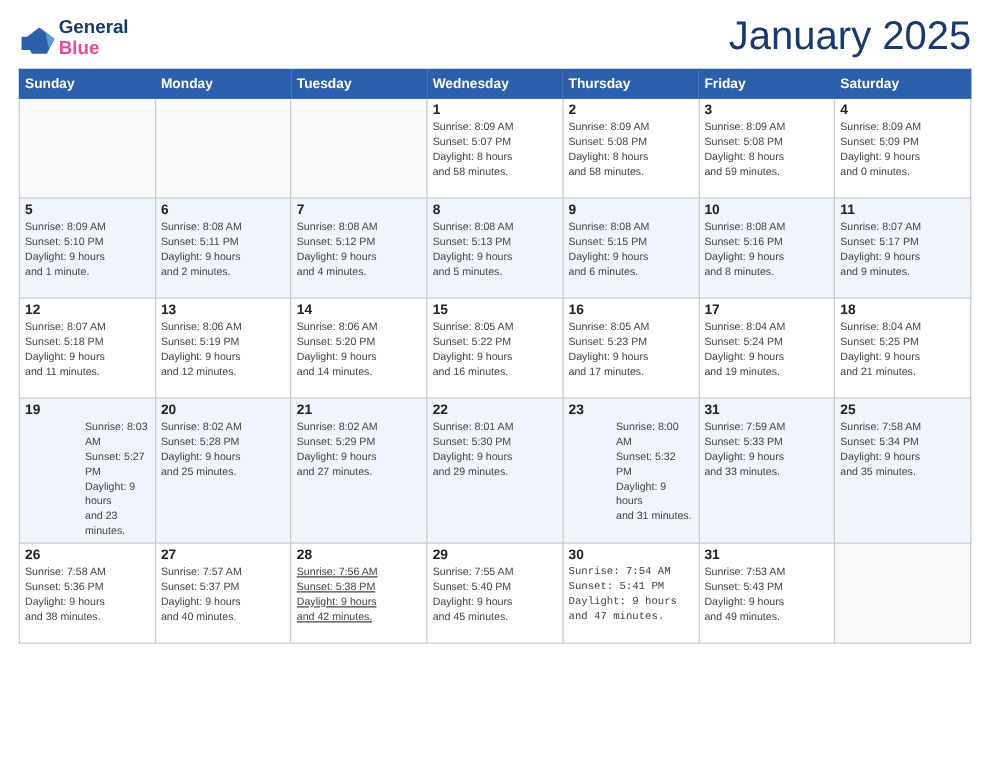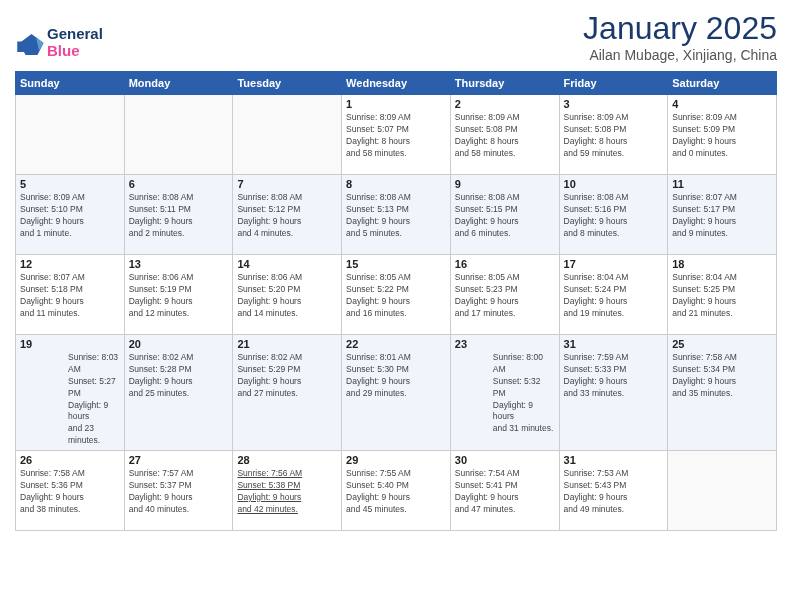--- a/index.html
+++ b/index.html
@@ -16,21 +16,21 @@
     }
     .header-area {
       display: flex;
       justify-content: space-between;
       align-items: flex-start;
       margin-bottom: 8px;
     }
     .logo {
       display: flex;
       align-items: center;
-      margin-top: 16px;
+      margin-top: 4px;
     }
     .logo-icon {
       width: 30px;
       height: 30px;
       margin-right: 2px;
     }
     .title-area {
       text-align: right;
     }
     .month-title {
@@ -98,21 +98,20 @@
         <polygon points="28,12 38,20 32,30" fill="#5b9bd5"></polygon>
         <rect x="3" y="18" width="16" height="14" fill="#2b5fac"></rect>
       </svg>
       <div>
         <div style="font-size:15px;font-weight:bold;color:#1a3a6b;line-height:1.1">General</div>
         <div style="font-size:15px;font-weight:bold;color:#ec4899;line-height:1.1">Blue</div>
       </div>
     </div>
     <div class="title-area">
       <div class="month-title">January 2025</div>
-      <div class="subtitle">Ailan Mubage, Xinjiang, China</div>
     </div>
   </div>
 
   <table>
     <thead>
       <tr>
         <th>Sunday</th>
         <th>Monday</th>
         <th>Tuesday</th>
         <th>Wednesday</th>
@@ -332,21 +331,21 @@
           </td>
           <td>
             <span class="day-num">29</span>
             <div class="day-info" style="white-space: pre-line;">Sunrise: 7:55 AM
 Sunset: 5:40 PM
 Daylight: 9 hours
 and 45 minutes.</div>
           </td>
           <td>
             <span class="day-num">30</span>
-            <div class="day-info" style="white-space: pre-line;">Sunrise: 7:54 AM
+            <div class="day-info" style="white-space: pre-line; font-family: Liberation Mono, monospace;">Sunrise: 7:54 AM
 Sunset: 5:41 PM
 Daylight: 9 hours
 and 47 minutes.</div>
           </td>
           <td>
             <span class="day-num">31</span>
             <div class="day-info" style="white-space: pre-line;">Sunrise: 7:53 AM
 Sunset: 5:43 PM
 Daylight: 9 hours
 and 49 minutes.</div>

